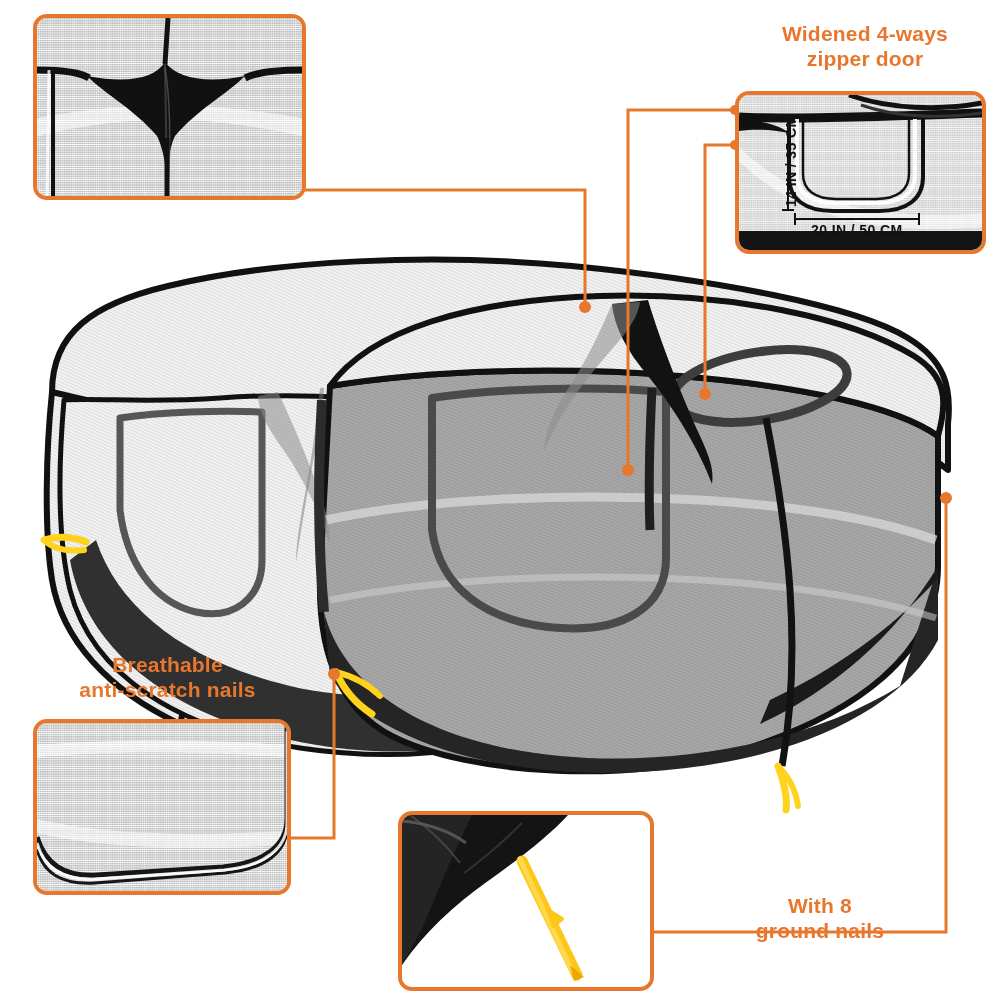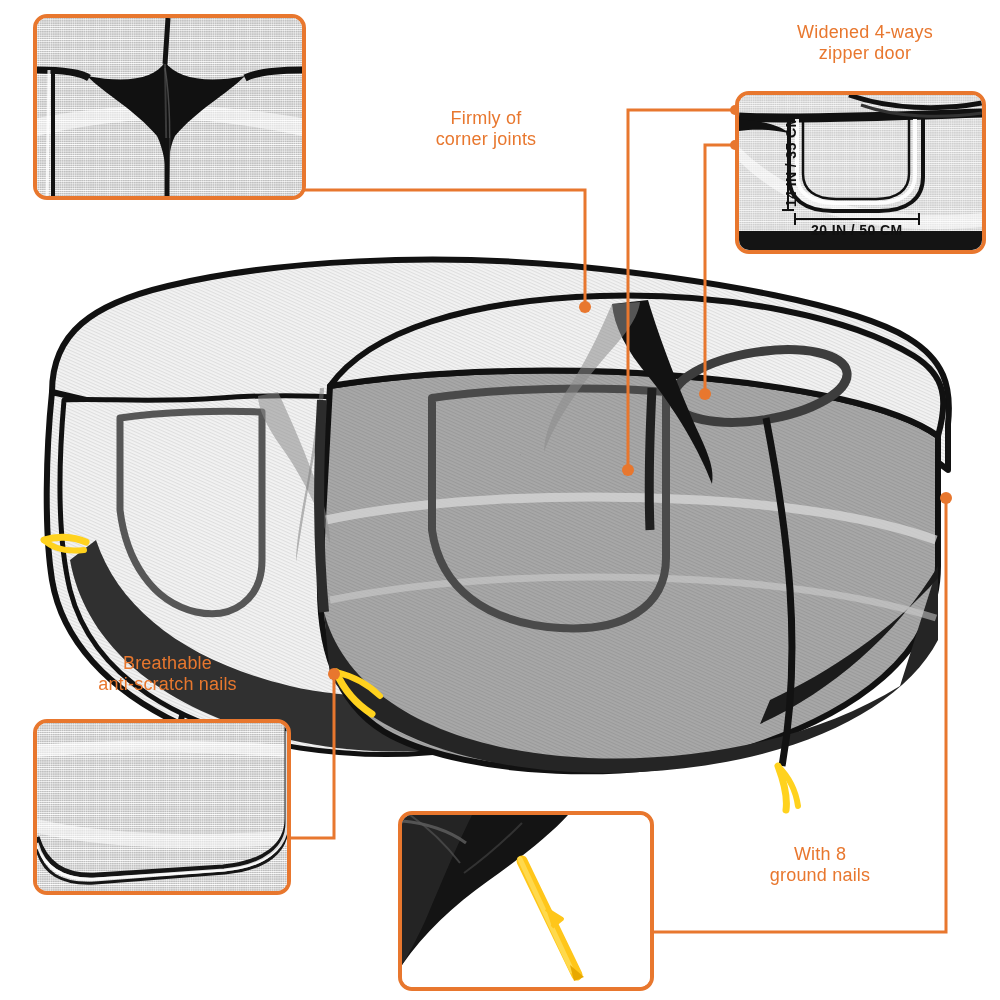--- a/index.html
+++ b/index.html
@@ -1,21 +1,21 @@
 <!DOCTYPE html>
 <html><head>
 <meta charset="utf-8">
 <style>
   html,body{margin:0;padding:0;background:#ffffff;}
   body{width:1000px;height:1000px;position:relative;overflow:hidden;
        font-family:"Liberation Sans","DejaVu Sans",sans-serif;}
   #stage{position:absolute;left:0;top:0;width:1000px;height:1000px;}
   .layer{position:absolute;left:0;top:0;width:1000px;height:1000px;}
-  .callout-label{position:absolute;color:#E8772E;font-size:18px;line-height:1.18;
-      text-align:center;white-space:pre-line;letter-spacing:.2px;font-weight:400;}
+  .callout-label{position:absolute;color:#E8772E;font-size:21px;line-height:1.18;
+      text-align:center;white-space:pre-line;letter-spacing:.2px;font-weight:700;}
   .inset{position:absolute;border:4px solid #E8772E;border-radius:14px;
       overflow:hidden;background:#f2f2f2;}
   .inset .ph{position:absolute;left:0;top:0;width:100%;height:100%;}
   .mesh-bg{background-color:#e9e9e9;
      background-image:
        repeating-linear-gradient(0deg, rgba(255,255,255,.85) 0 1px, rgba(150,150,150,.30) 1px 2px),
        repeating-linear-gradient(90deg, rgba(255,255,255,.85) 0 1px, rgba(150,150,150,.30) 1px 2px);
      background-size:2.2px 2.2px,2.2px 2.2px;}
   .dimtxt{position:absolute;color:#111;font-weight:bold;font-size:14px;
       font-family:"Liberation Sans",sans-serif;letter-spacing:.4px;white-space:nowrap;}
@@ -231,22 +231,20 @@
       <path d="M8,0 C28,14 44,30 58,48" stroke="#5a5a5a" stroke-width="2" fill="none" opacity=".6"></path>
       <path d="M120,8 C104,24 84,42 62,58" stroke="#3a3a3a" stroke-width="2" fill="none" opacity=".8"></path>
 
       <path d="M120,46 L175,160" stroke="#FFC61A" stroke-width="11" stroke-linecap="round" fill="none"></path>
       <path d="M118,44 L170,156" stroke="#FFD94D" stroke-width="5" stroke-linecap="round" fill="none"></path>
       <path d="M144,94 L160,104 L150,112" fill="#FFC61A" stroke="#FFC61A" stroke-width="4" stroke-linejoin="round"></path>
       <path d="M168,150 L182,162 L172,166 Z" fill="#E8A800"></path>
     </svg>
   </div>
 
-  <div class="callout-label" style="left:366px;top:108px;width:240px;">Firmly of
-corner joints</div>
   <div class="callout-label" style="left:740px;top:22px;width:250px;">Widened 4-ways
 zipper door</div>
   <div class="callout-label" style="left:35px;top:653px;width:265px;">Breathable
 anti-scratch nails</div>
-  <div class="callout-label" style="left:690px;top:844px;width:260px;">With 8
+  <div class="callout-label" style="left:690px;top:894px;width:260px;">With 8
 ground nails</div>
 
 </div>
 
 </body></html>

